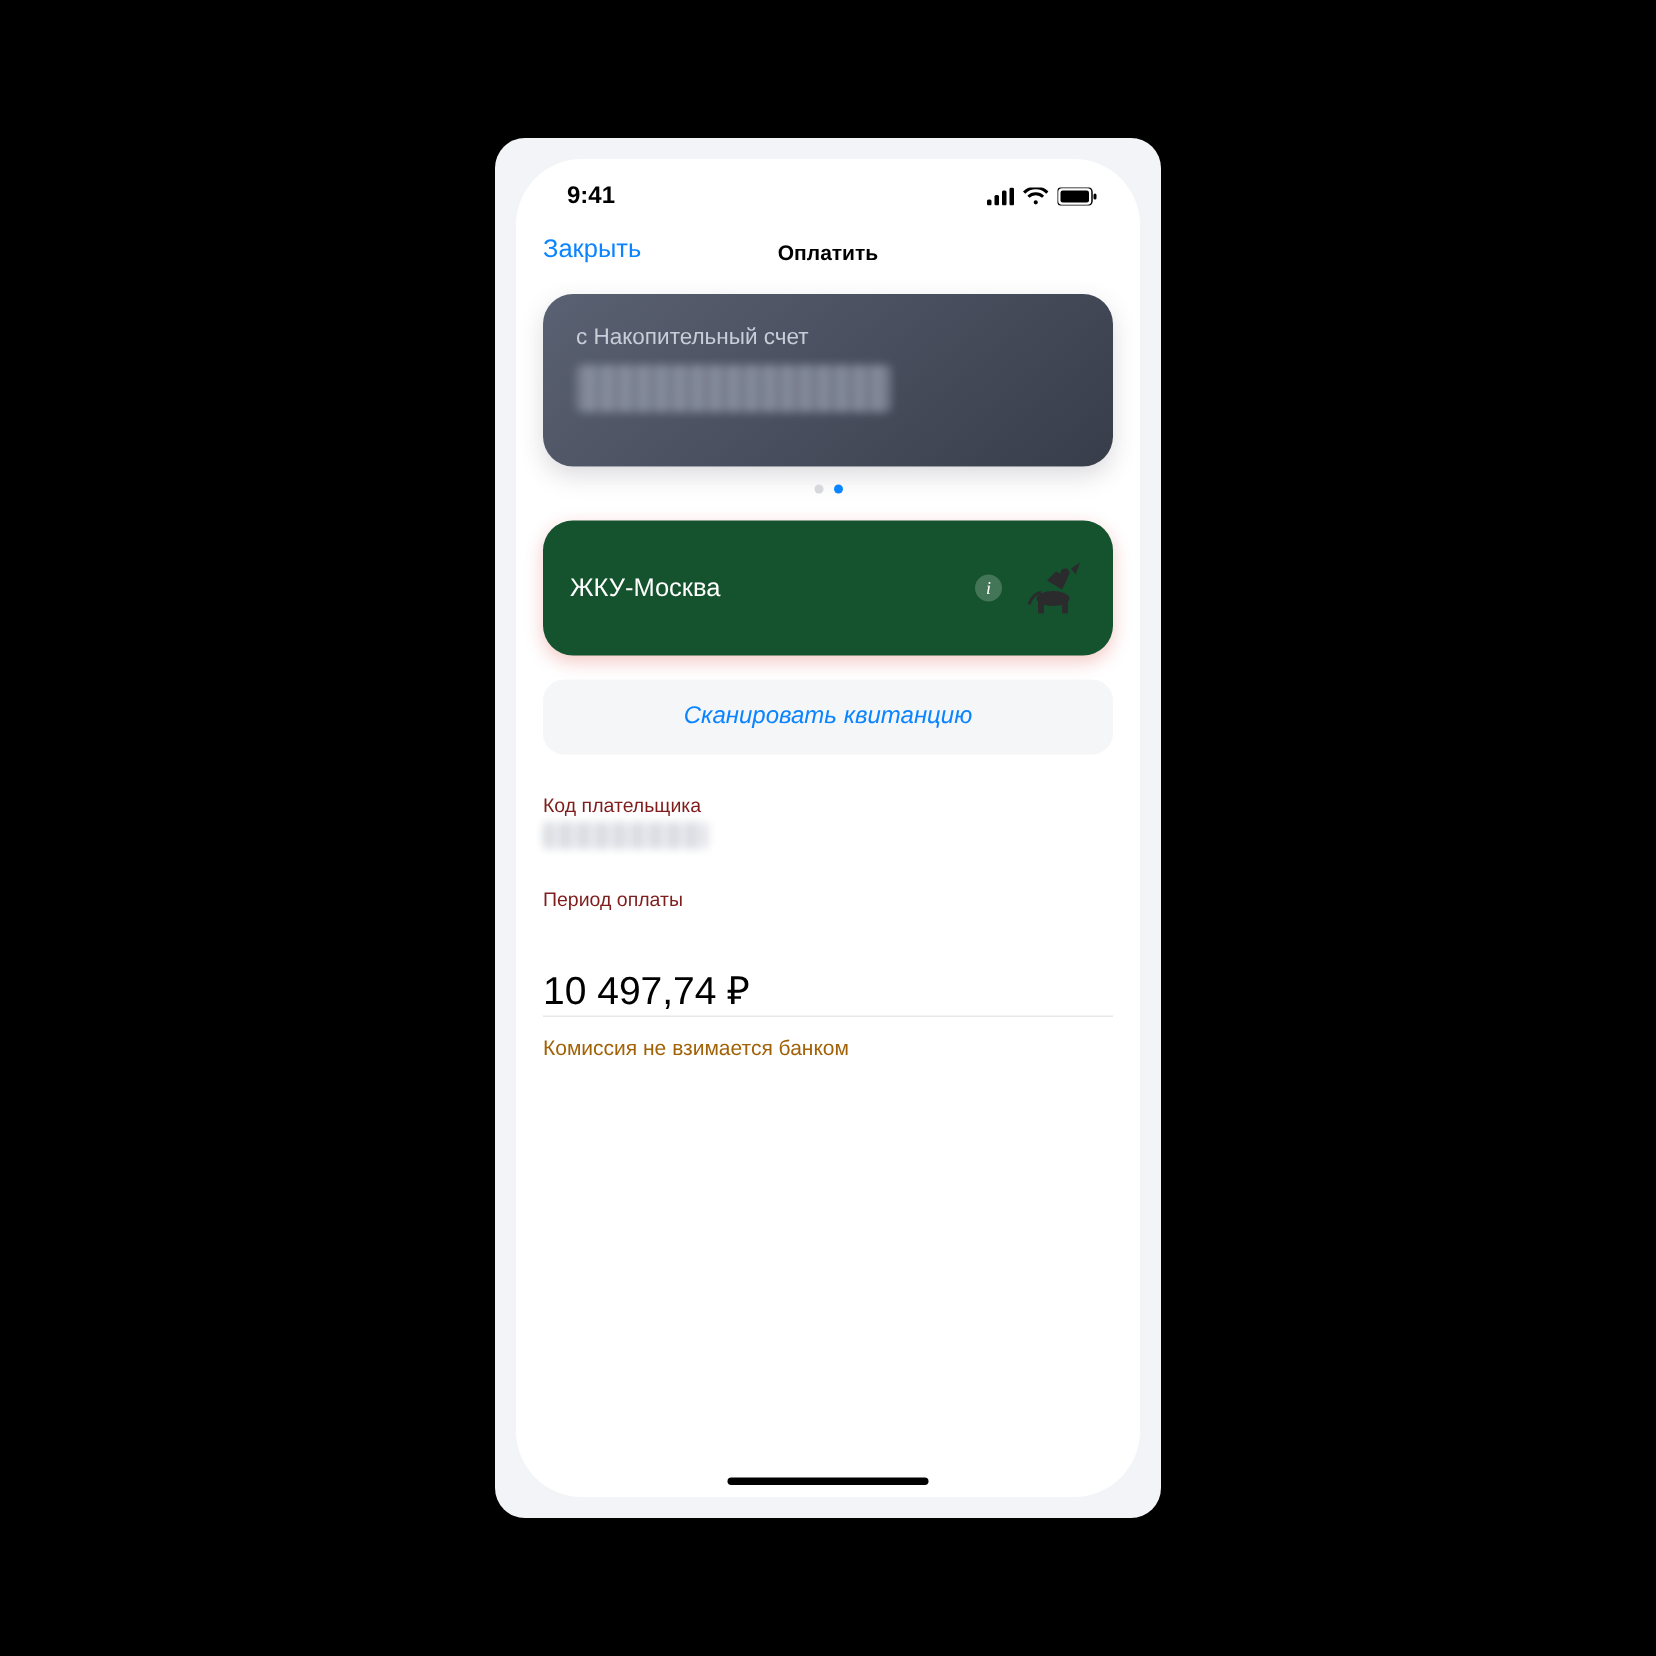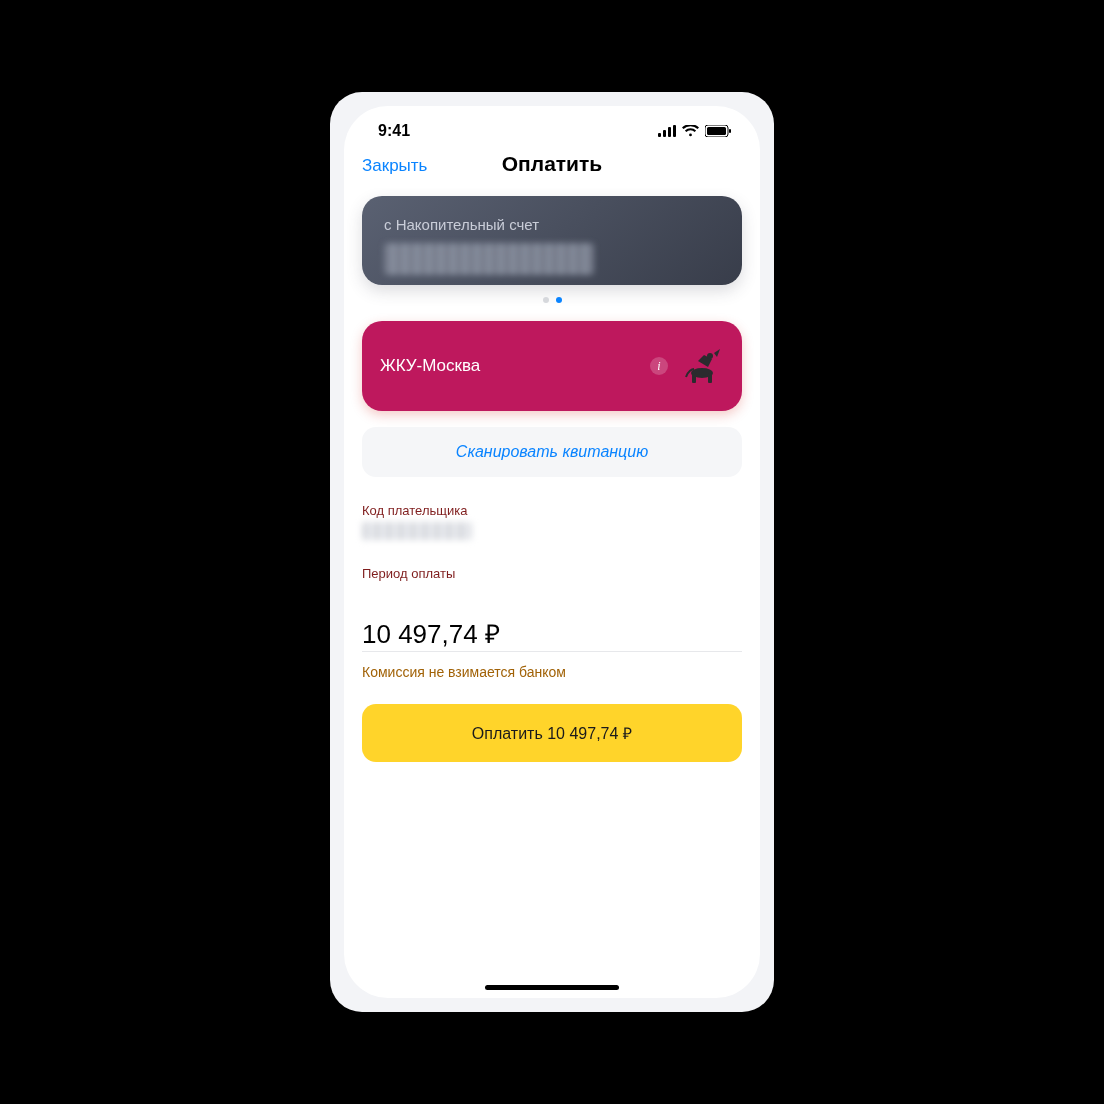--- a/index.html
+++ b/index.html
@@ -9,21 +9,21 @@
       display: flex;
       align-items: center;
       justify-content: center;
       min-height: 1104px;
       width: 1104px;
     }
     .phone-frame {
       width: 444px;
       height: 920px;
       background: #f3f4f7;
-      border-radius: 32px;
+      border-radius: 20px;
       padding: 14px;
       box-shadow: 0 2px 12px rgba(0,0,0,.3);
     }
     .phone-screen {
       width: 100%;
       height: 100%;
       background: #fff;
       border-radius: 44px;
       overflow: hidden;
       position: relative;
@@ -49,32 +49,32 @@
       color: #0a84ff;
       font-size: 17px;
       background: none;
       border: none;
       cursor: pointer;
     }
     .nav-title {
       position: absolute;
       left: 50%;
       transform: translateX(-50%);
-      font-size: 21px;
+      font-size: 14px;
       font-weight: 600;
     }
     .content {
       flex: 1;
       padding: 8px 18px 0;
       overflow: hidden;
     }
     .account-card {
       background: linear-gradient(140deg, #5a6172 0%, #383d4a 100%);
       border-radius: 20px;
-      padding: 20px 22px 10px;
+      padding: 20px 22px 36px;
       color: #d9dde6;
       box-shadow: 0 6px 16px rgba(60,60,80,.18);
     }
     .account-card-label {
       font-size: 15px;
       color: #c9cdd8;
     }
     .account-card-balance {
       margin-top: 10px;
       width: 210px;
@@ -87,21 +87,21 @@
     }
     .pager-dots {
       display: flex;
       gap: 7px;
       justify-content: center;
       margin: 12px 0 18px;
     }
     .dot { width: 6px; height: 6px; border-radius: 50%; background: #d6d8dc; }
     .dot.active { background: #0a84ff; }
     .payee-card {
-      background: #be185d;
+      background: #14532d;
       border-radius: 20px;
       padding: 22px 18px;
       display: flex;
       align-items: center;
       color: #fff;
       gap: 10px;
       box-shadow: 0 4px 12px rgba(213,43,30,.25);
     }
     .payee-name { flex: 1; font-size: 17px; }
     .info-badge {
@@ -243,19 +243,18 @@
       <div class="field">
         <div class="field-label">Период оплаты</div>
       </div>
 
       <div class="amount-row">
         <div class="amount-value">10 497,74 ₽</div>
       </div>
 
       <div class="commission-note">Комиссия не взимается банком</div>
 
-      <button class="pay-btn">Оплатить 10 497,74 ₽</button>
 
     </div>
 
     <div class="home-indicator"></div>
   </div>
 </div>
 
 </body></html>

